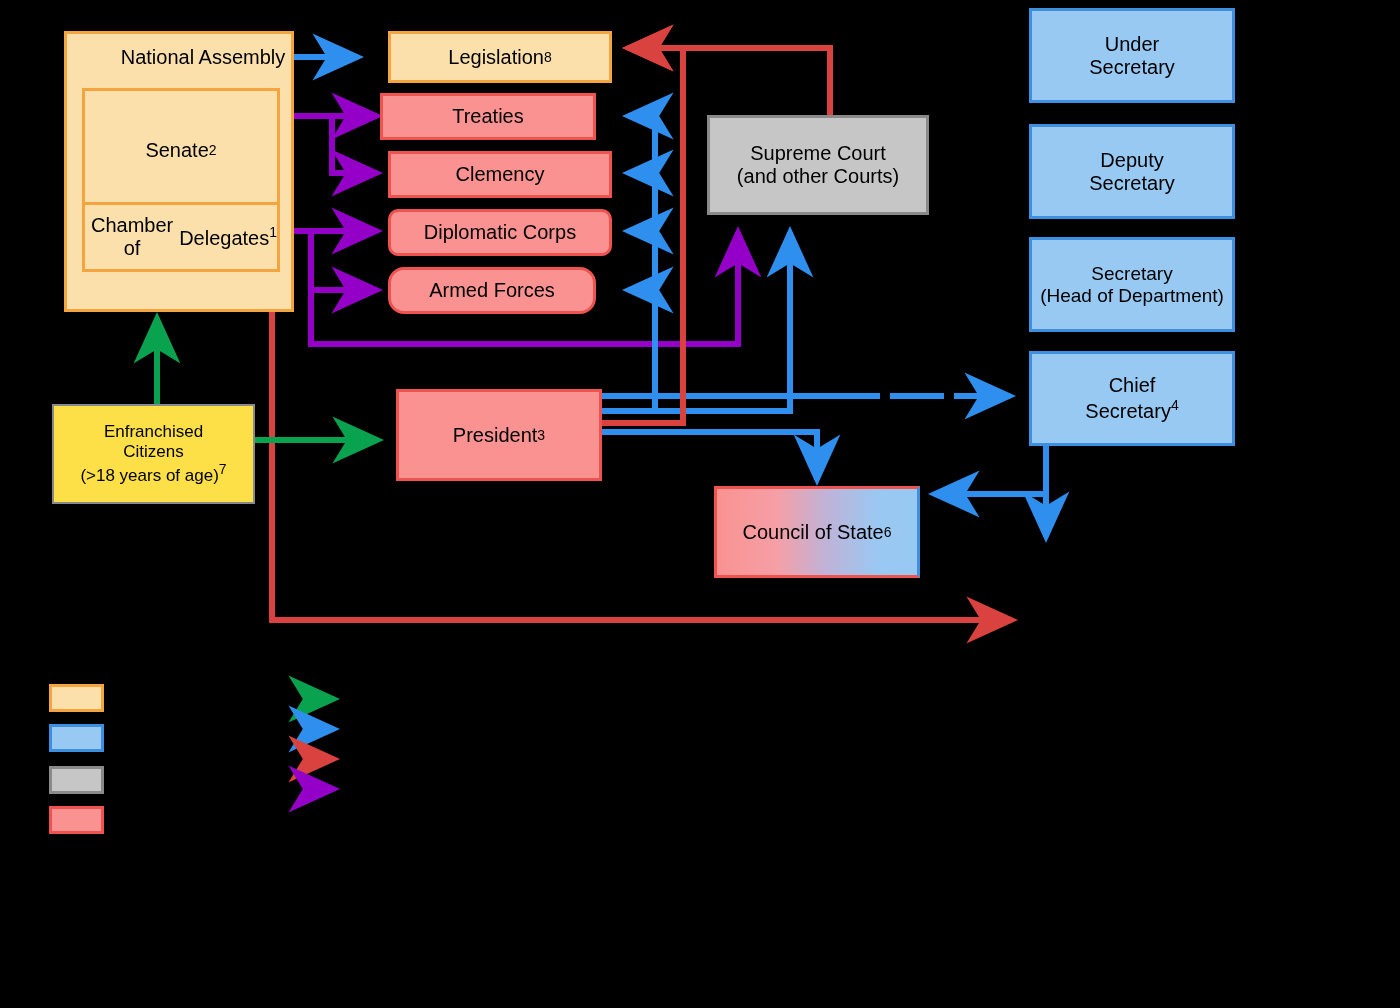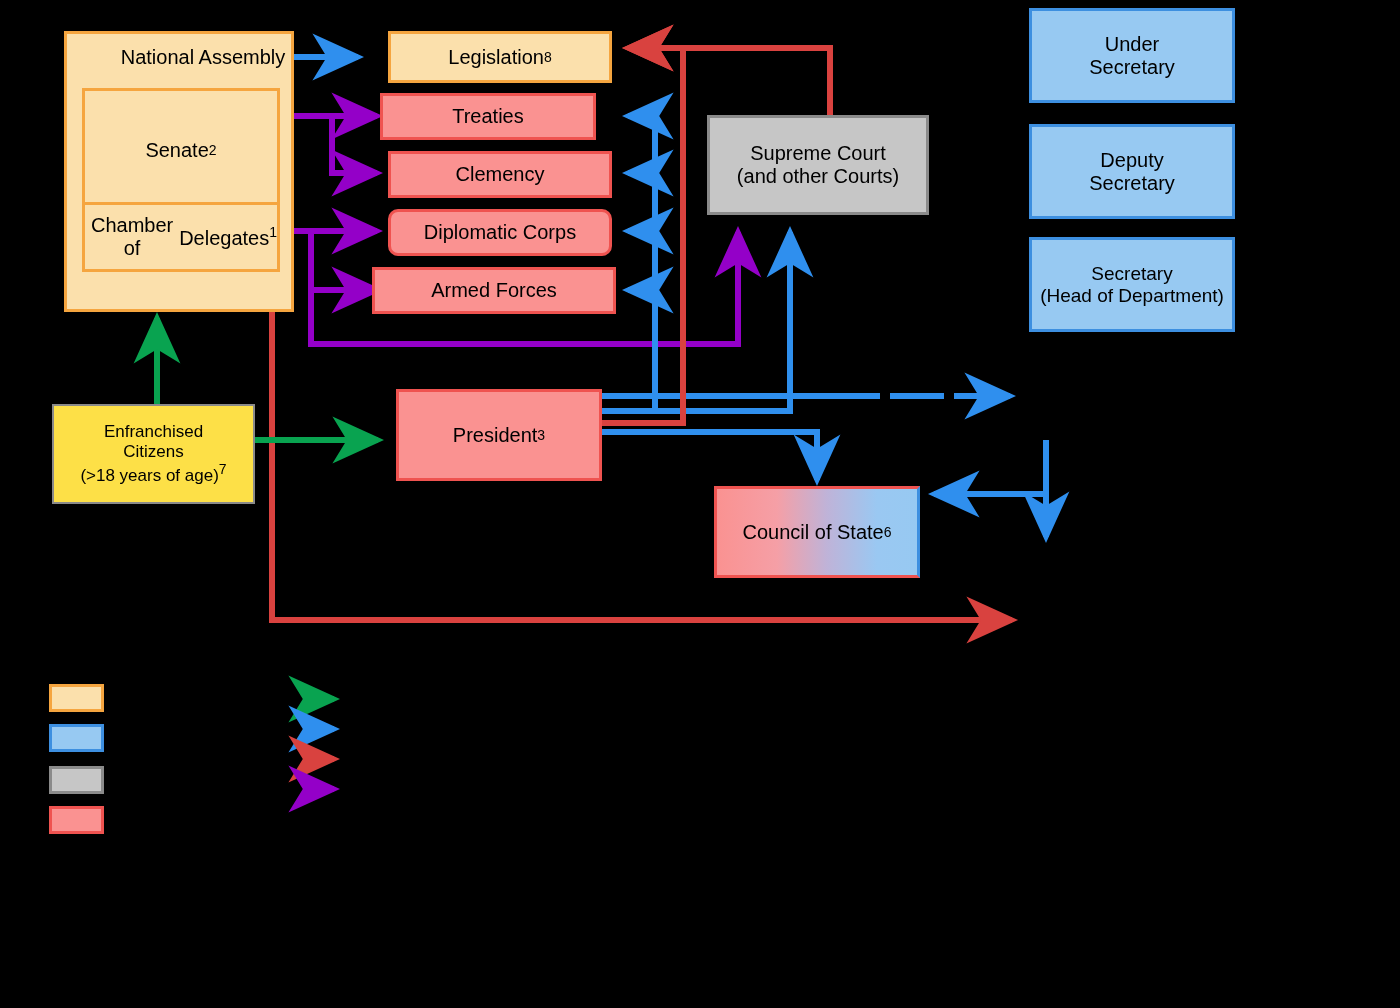--- a/index.html
+++ b/index.html
@@ -109,21 +109,21 @@
   </div>
 
   <div class="node red f20" style="left:388px;top:151px;width:224px;height:47px;">
     <span>Clemency</span>
   </div>
 
   <div class="node red f20" style="left:388px;top:209px;width:224px;height:47px;border-radius:10px;">
     <span>Diplomatic Corps</span>
   </div>
 
-  <div class="node red f20" style="left:372px;top:267px;width:244px;height:47px;">
+  <div class="node red f20" style="left:388px;top:267px;width:208px;height:47px;border-radius:16px;">
     <span>Armed Forces</span>
   </div>
 
   <div class="node gray f20" style="left:707px;top:115px;width:222px;height:100px;flex-direction:column;">
     <span>Supreme Court</span>
     <span>(and other Courts)</span>
   </div>
 
   <div class="node blue f20" style="left:1029px;top:8px;width:206px;height:95px;flex-direction:column;">
     <span>Under</span>
@@ -133,20 +133,24 @@
   <div class="node blue f20" style="left:1029px;top:124px;width:206px;height:95px;flex-direction:column;">
     <span>Deputy</span>
     <span>Secretary</span>
   </div>
 
   <div class="node blue f19" style="left:1029px;top:237px;width:206px;height:95px;flex-direction:column;">
     <span>Secretary</span>
     <span>(Head of Department)</span>
   </div>
 
+  <div class="node blue f20" style="left:1029px;top:351px;width:206px;height:95px;flex-direction:column;">
+    <span>Chief</span>
+    <span><span>Secretary</span><span class="sup">4</span></span>
+  </div>
 
 
   <div class="node red f20" style="left:396px;top:389px;width:206px;height:92px;">
     <span>President</span>
       <span class="sup">3</span>
   </div>
 
   <div class="node grad f20" style="left:714px;top:486px;width:206px;height:92px;">
     <span>Council of State</span>
       <span class="sup">6</span>

